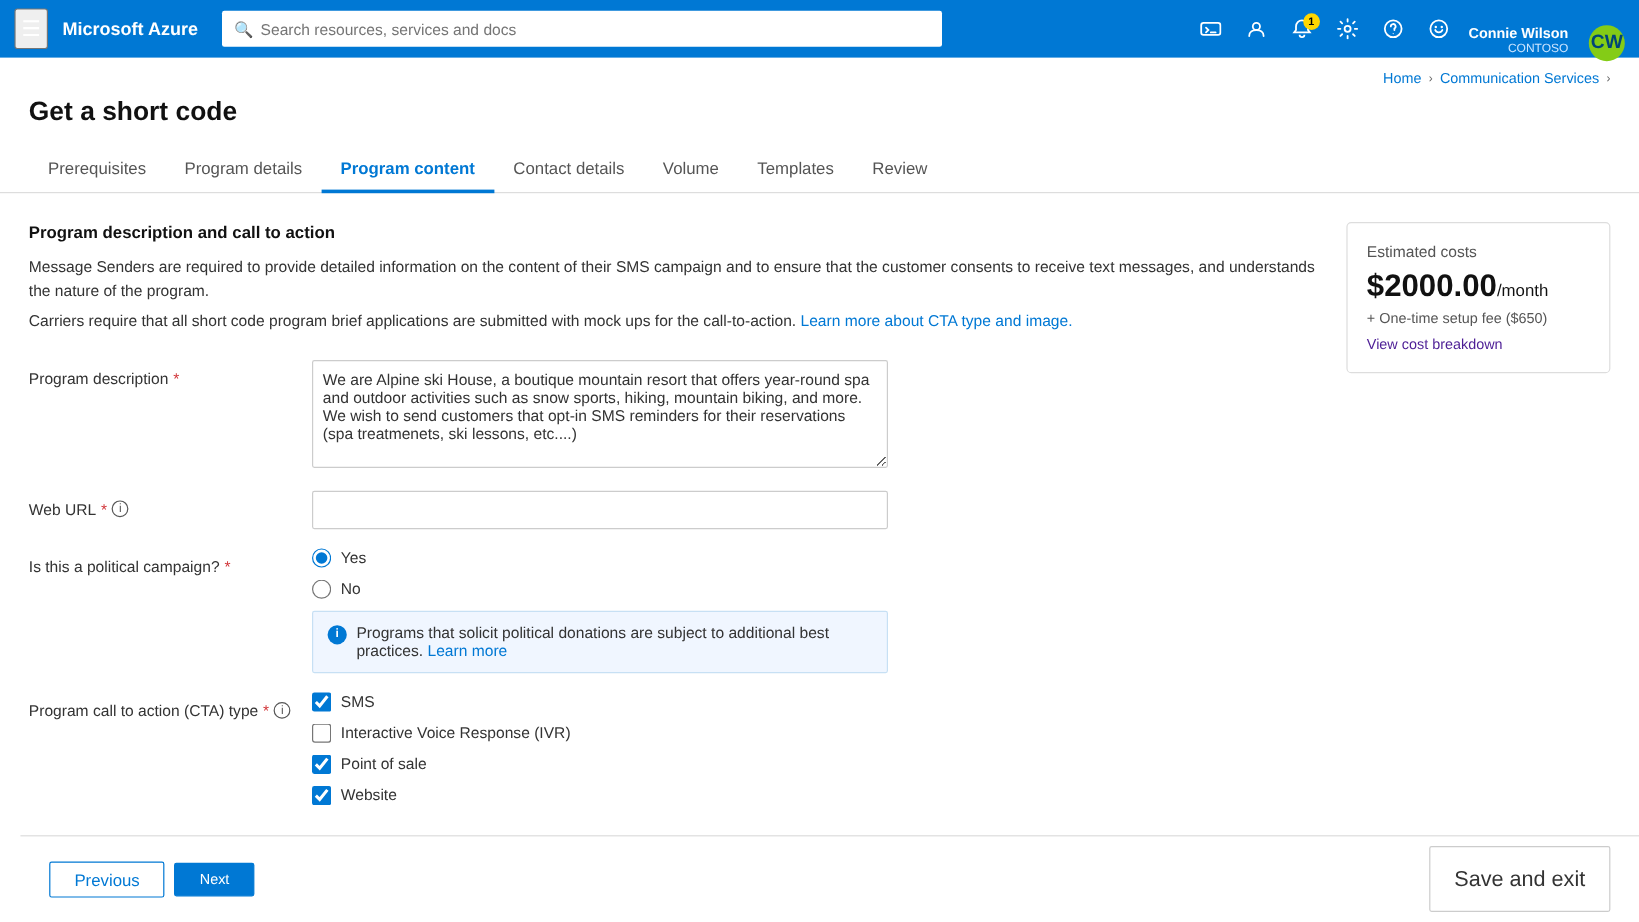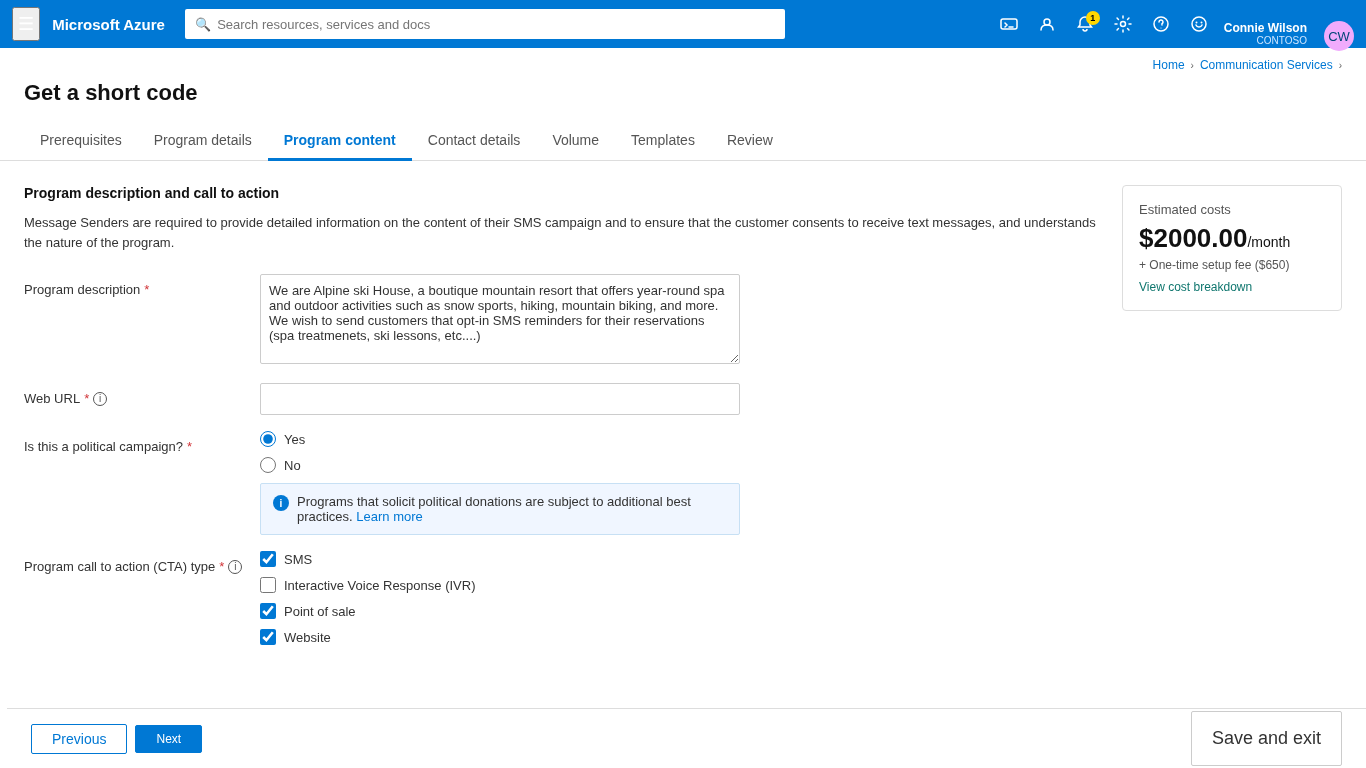--- a/index.html
+++ b/index.html
@@ -65,27 +65,27 @@
       font-weight: 700;
     }
     .topbar-user { display: flex; gap: 17px; cursor: pointer; margin-left: 4px; margin-top: 24px; }
     .topbar-user-info { text-align: right; }
     .topbar-user-name { color: #fff; font-size: 12px; font-weight: 600; }
     .topbar-user-org { color: #cce5ff; font-size: 10px; }
     .topbar-avatar {
       width: 30px;
       height: 30px;
       border-radius: 50%;
-      background: #f0abfc;
+      background: #84cc16;
       display: flex;
       align-items: center;
       justify-content: center;
-      font-size: 13px;
+      font-size: 16px;
       color: #004578;
-      font-weight: 400;
+      font-weight: 700;
       overflow: hidden;
     }
 
     
     .breadcrumb {
       padding: 10px 24px 4px 24px;
       display: flex;
       align-items: center;
       gap: 6px;
       font-size: 12px;
@@ -256,29 +256,29 @@
       background: #fff;
       border: 1px solid #ddd;
       border-radius: 4px;
       padding: 16px;
       height: fit-content;
     }
     .cost-panel-title { font-size: 13px; color: #555; margin-bottom: 6px; }
     .cost-amount { font-size: 26px; font-weight: 700; color: #111; display: inline; }
     .cost-period { font-size: 14px; color: #111; }
     .cost-setup { font-size: 12px; color: #555; margin-top: 4px; }
-    .cost-breakdown { color: #0f766e; font-size: 12px; text-decoration: none; display: block; margin-top: 8px; }
+    .cost-breakdown { color: #4c1d95; font-size: 12px; text-decoration: none; display: block; margin-top: 8px; }
 
     
     .bottom-bar {
       position: fixed;
       bottom: 0;
-      left: 7px;
+      left: 17px;
       right: 0;
-      height: 60px;
+      height: 72px;
       background: #fff;
       border-top: 1px solid #ddd;
       display: flex;
       align-items: center;
       padding: 0 24px;
       gap: 8px;
     }
     .btn-outline {
       background: #fff;
       border: 1px solid #0078d4;
@@ -385,20 +385,24 @@
   <div class="tab-item">Contact details</div>
   <div class="tab-item">Volume</div>
   <div class="tab-item">Templates</div>
   <div class="tab-item">Review</div>
 </div>
 
 <div class="main-content">
   <div class="form-area">
     <div class="section-title">Program description and call to action</div>
     <p class="section-desc">Message Senders are required to provide detailed information on the content of their SMS campaign and to ensure that the customer consents to receive text messages, and understands the nature of the program.</p>
+    <p class="section-desc">
+      <span>Carriers require that all short code program brief applications are submitted with mock ups for the call-to-action.</span>
+      <a href="#"> Learn more about CTA type and image.</a>
+    </p>
 
     <br>
 
     
     <div class="form-row">
       <div class="form-label">
         <span>Program description</span>
           <span class="required">*</span>
       </div>
       <div class="form-control-area">

